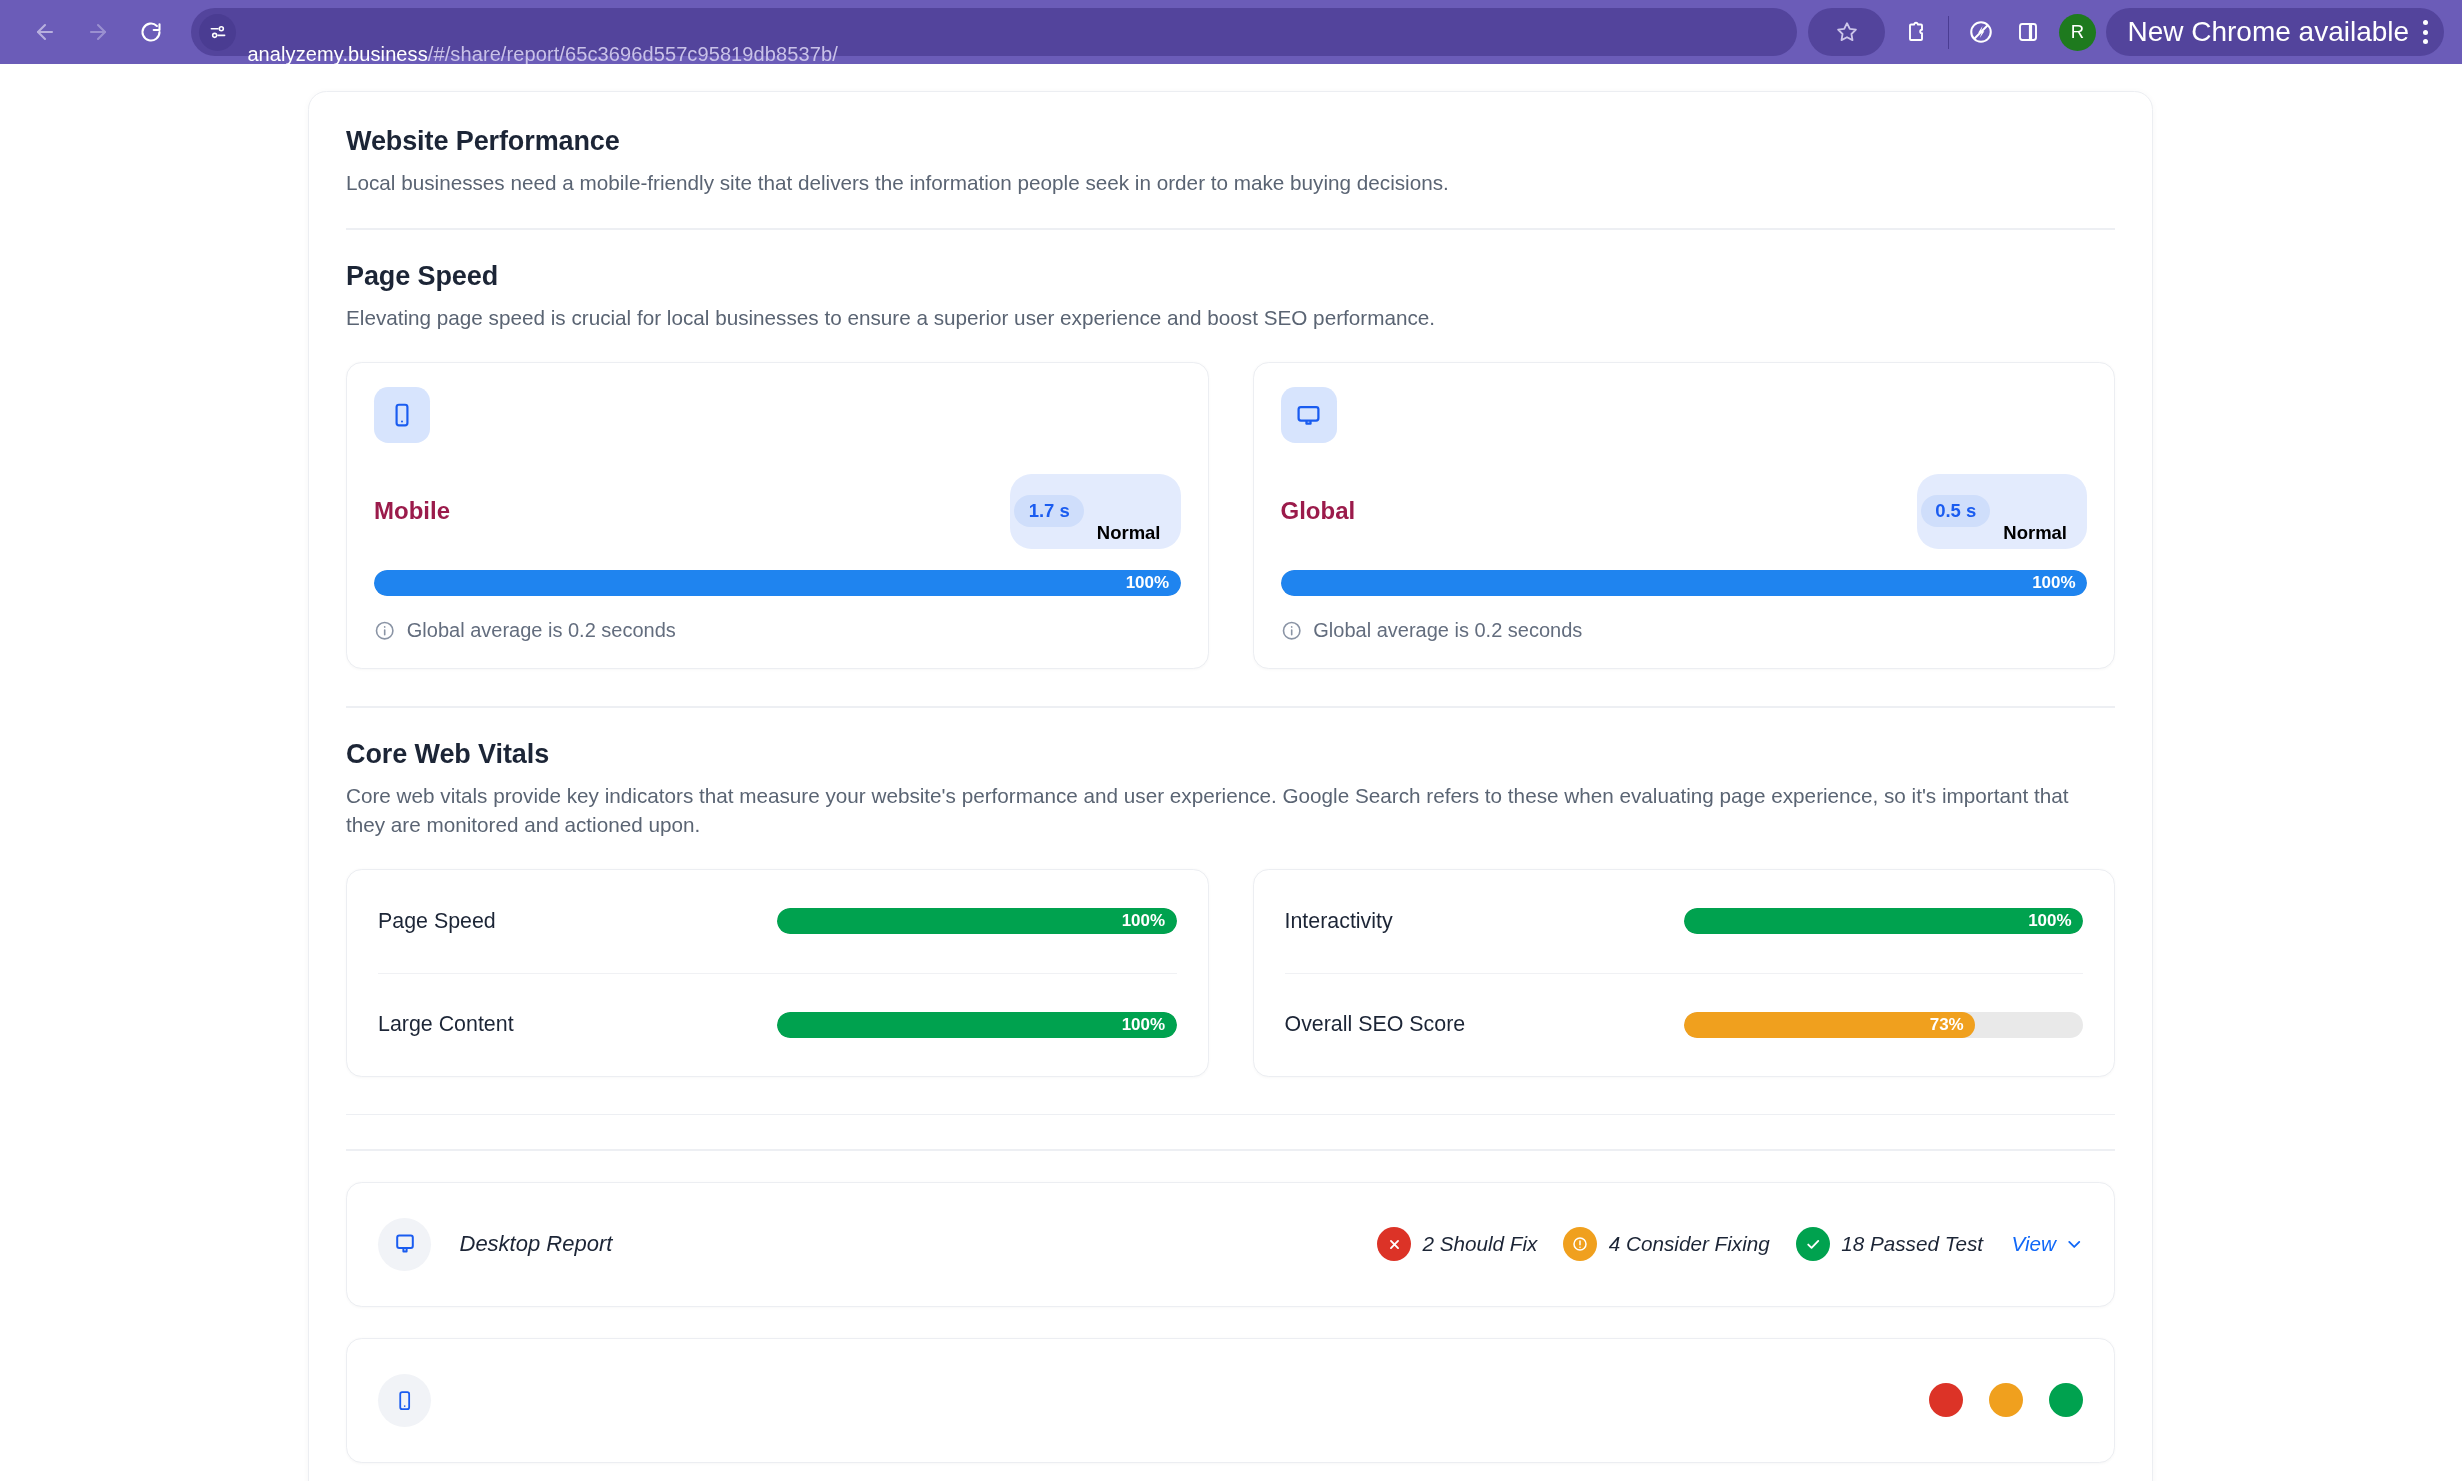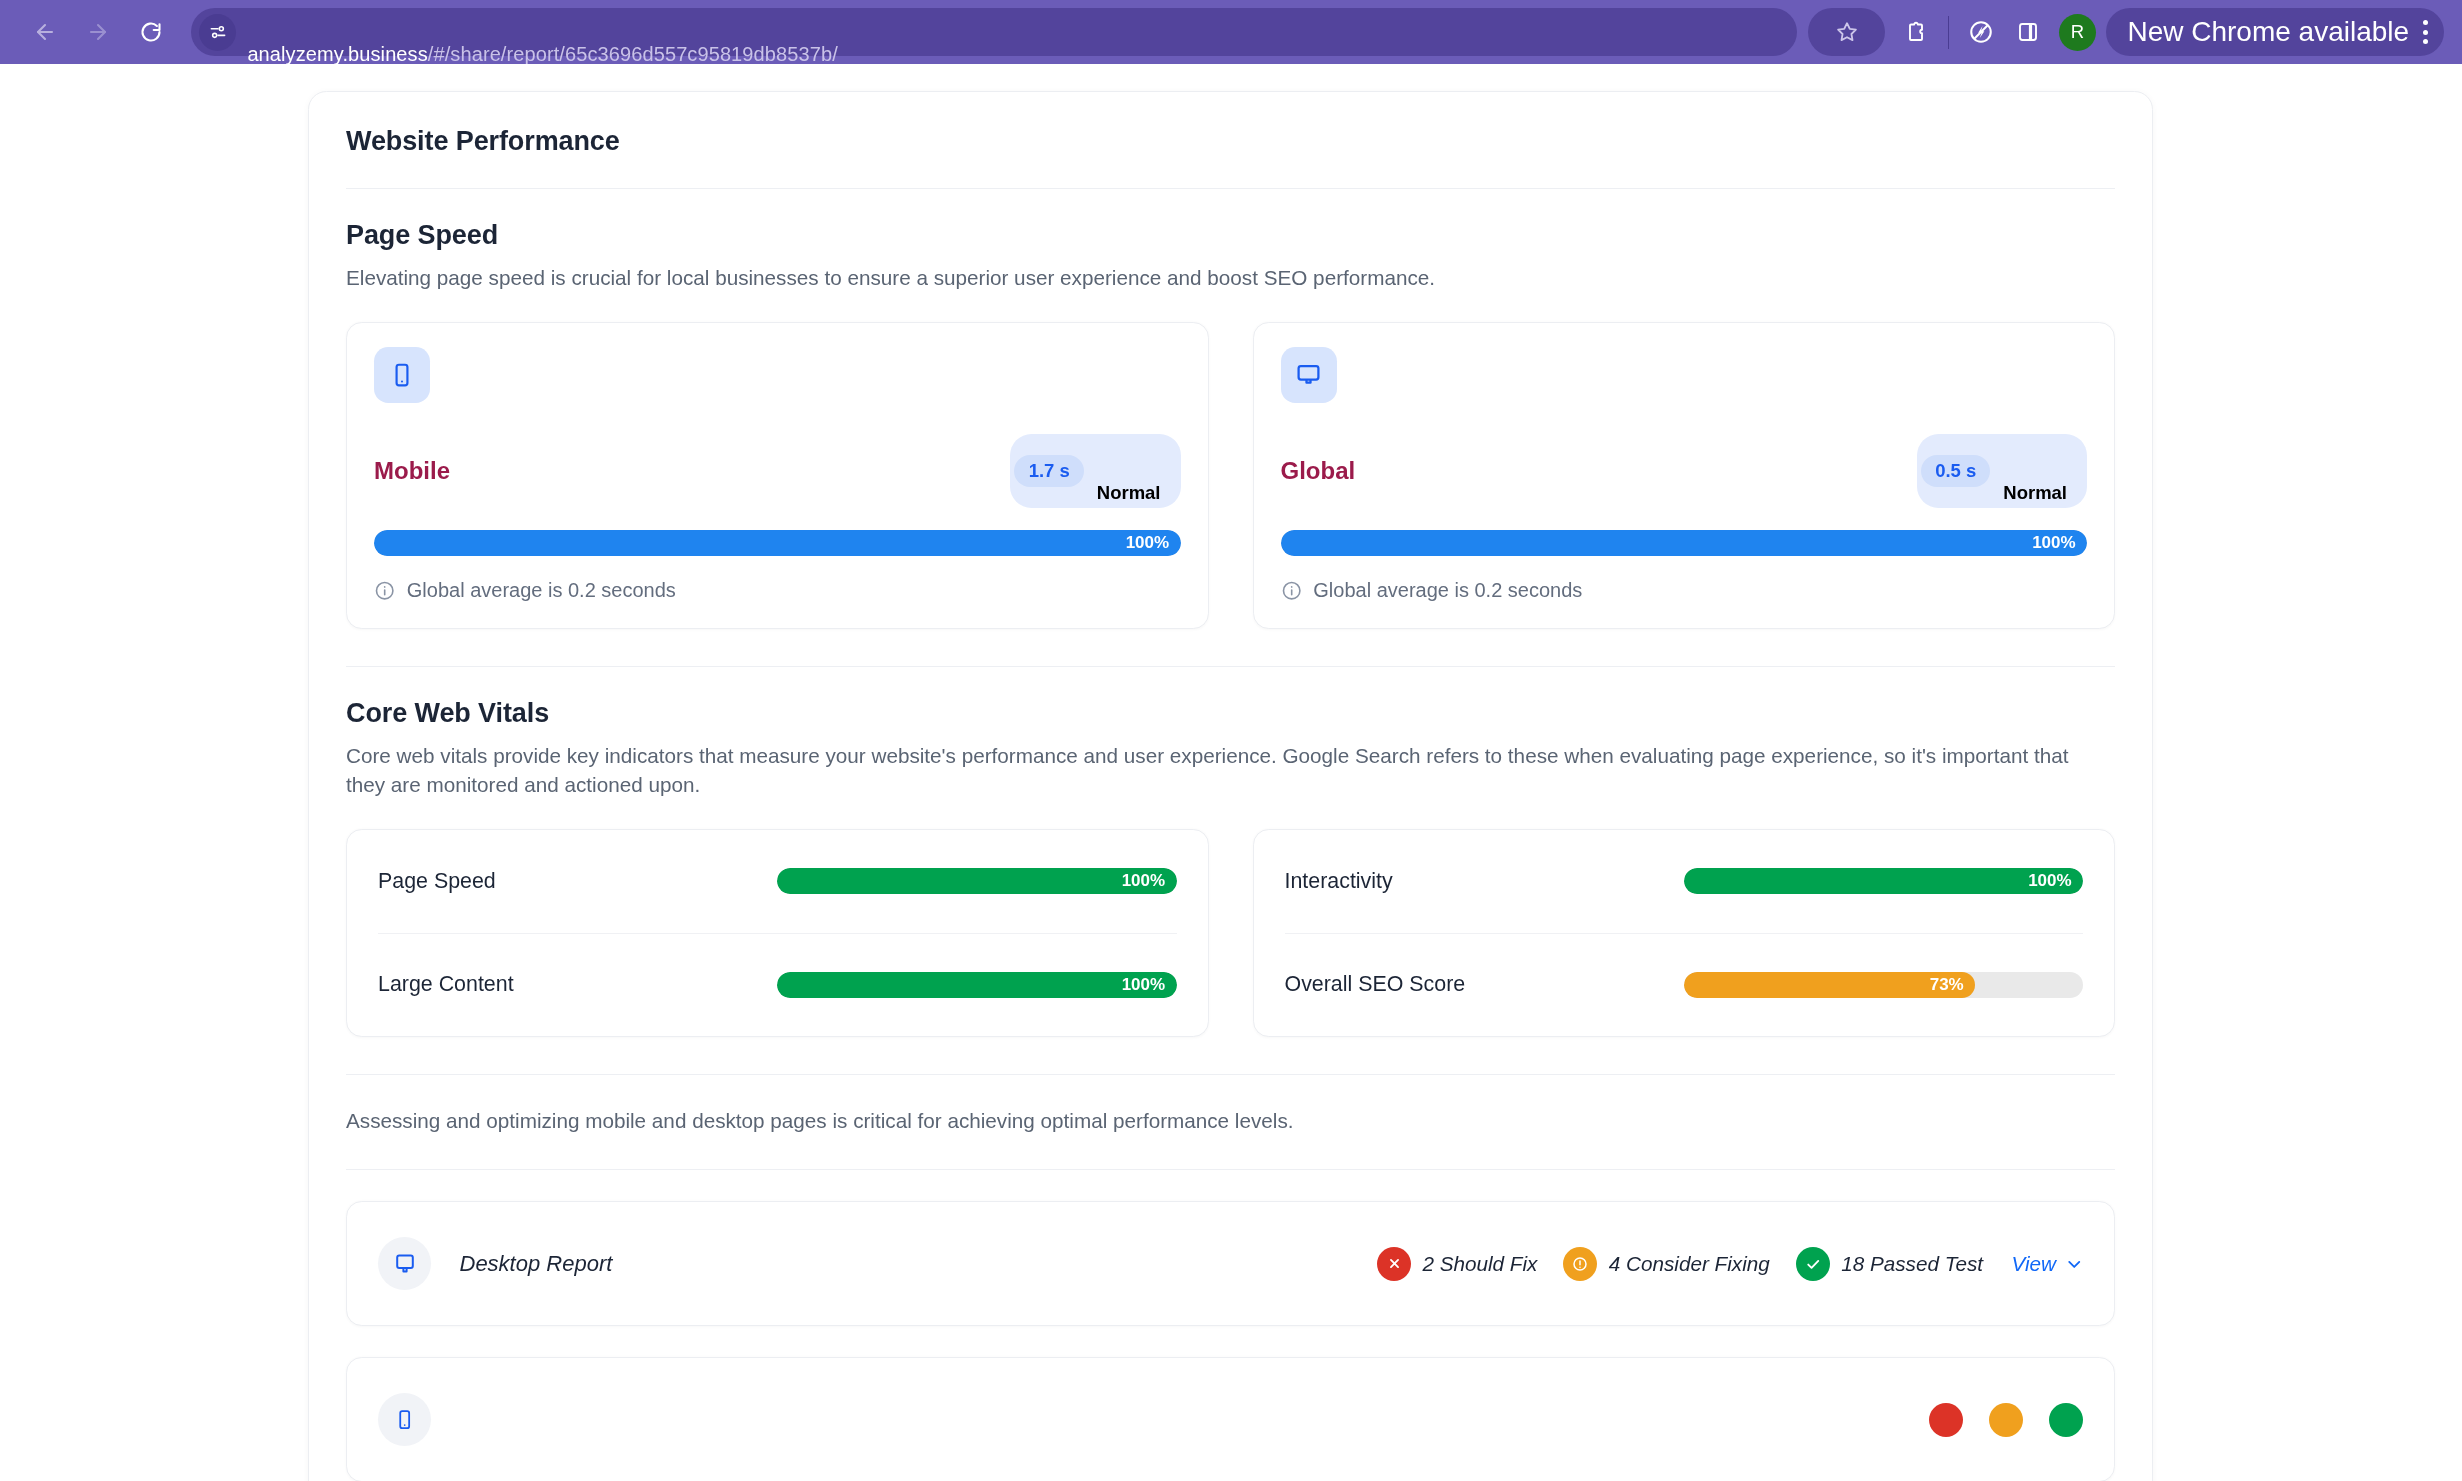--- a/index.html
+++ b/index.html
@@ -403,20 +403,21 @@
         <i></i>
       </span>
   </div>
 </div>
 
 <div class="viewport">
   <div class="panel">
 
     <div>
       <div class="sec-title">Website Performance</div>
+      <div class="sec-sub">Local businesses need a mobile-friendly site that delivers the information people seek in order to make buying decisions.</div>
     </div>
     <div class="hr"></div>
 
     <div style="margin-top:31px;">
       <div class="sec-title">Page Speed</div>
       <div class="sec-sub">Elevating page speed is crucial for local businesses to ensure a superior user experience and boost SEO performance.</div>
 
       <div class="card-row">
 
         <div class="card">
@@ -533,21 +534,20 @@
             </div>
           </div>
         </div>
 
       </div>
     </div>
 
     <div class="hr" style="margin-top:37px;"></div>
 
     <div style="margin-top:31px;">
-      <div class="sec-sub">Assessing and optimizing mobile and desktop pages is critical for achieving optimal performance levels.</div>
     </div>
 
     <div class="hr" style="margin-top:34px;"></div>
 
     <div class="ph-card">
       <div class="ph-icon">
         <svg width="24" height="24" viewBox="0 0 24 24" fill="none" stroke="#1a5cf0" stroke-width="2" stroke-linejoin="round">
           <rect x="4.2" y="3.6" width="15.6" height="12.4" rx="2"></rect>
           <path d="M10.4 16v3.4h3.2V16"></path>
         </svg>

